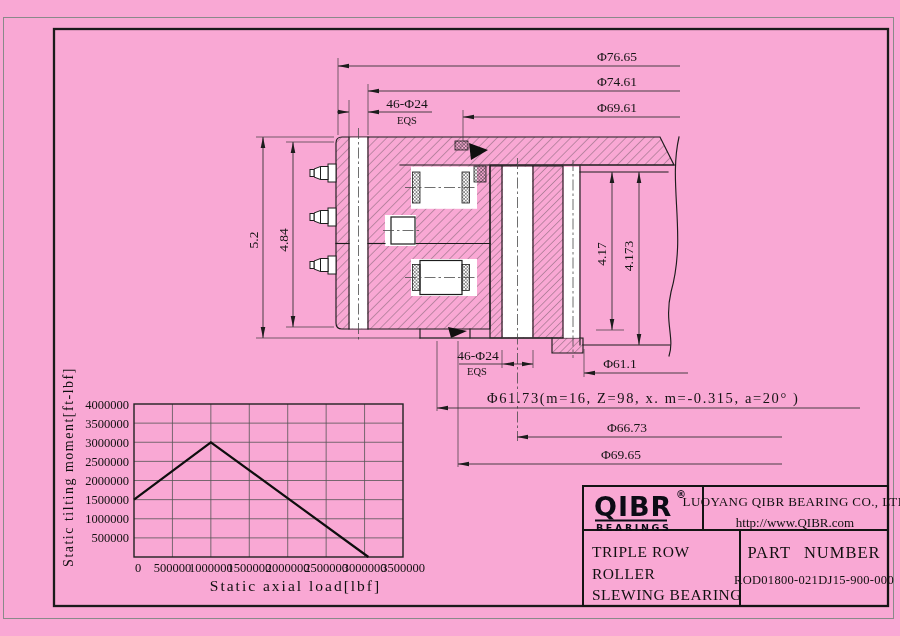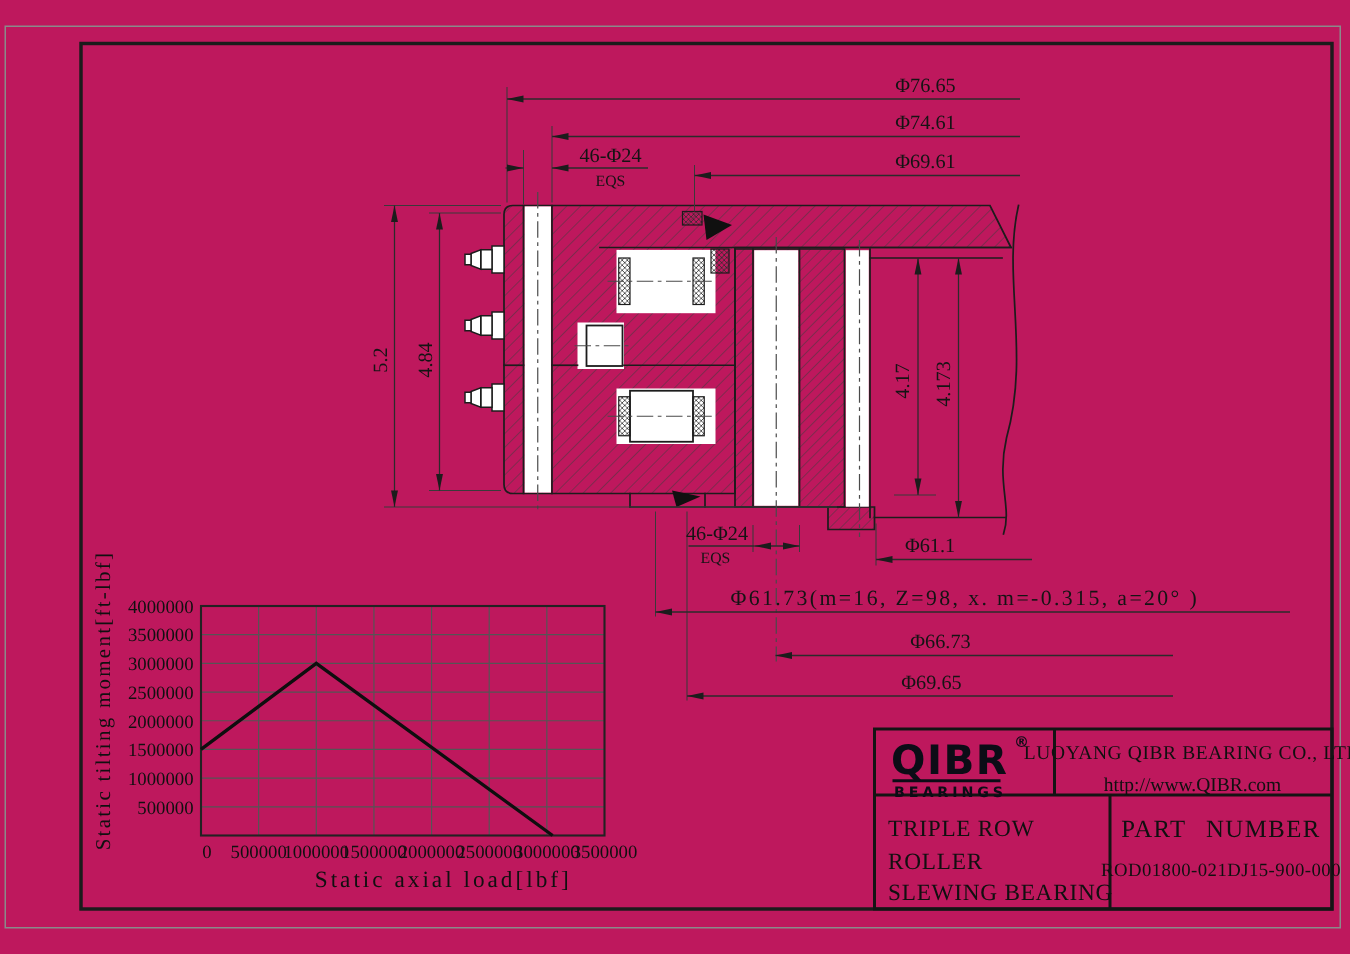--- a/index.html
+++ b/index.html
@@ -1,16 +1,16 @@
 <!DOCTYPE html>
 <html><head>
 <meta charset="utf-8">
 <style>
   html,body{margin:0;padding:0;background:#fff;}
-  .stage{position:relative;width:900px;height:636px;background:#be185d;overflow:hidden;}
+  .stage{position:relative;width:900px;height:636px;background:#f9a8d4;overflow:hidden;}
   svg{display:block}
   
   .sl{stroke:#1c1c1c;stroke-width:1.15;fill:none;stroke-linecap:square}
   .dl{stroke:#2b2b2b;stroke-width:.85;fill:none}
   .xl{stroke:#3a3a3a;stroke-width:.7;fill:none}
   .cl{stroke:#4a4a4a;stroke-width:.8;fill:none;stroke-dasharray:11 3 2.5 3}
   .wf{fill:#ffffff;stroke:none}
   .blk{fill:#101010;stroke:none}
   
   .frame-outer{stroke:#8a8a8a;stroke-width:1;fill:none}

